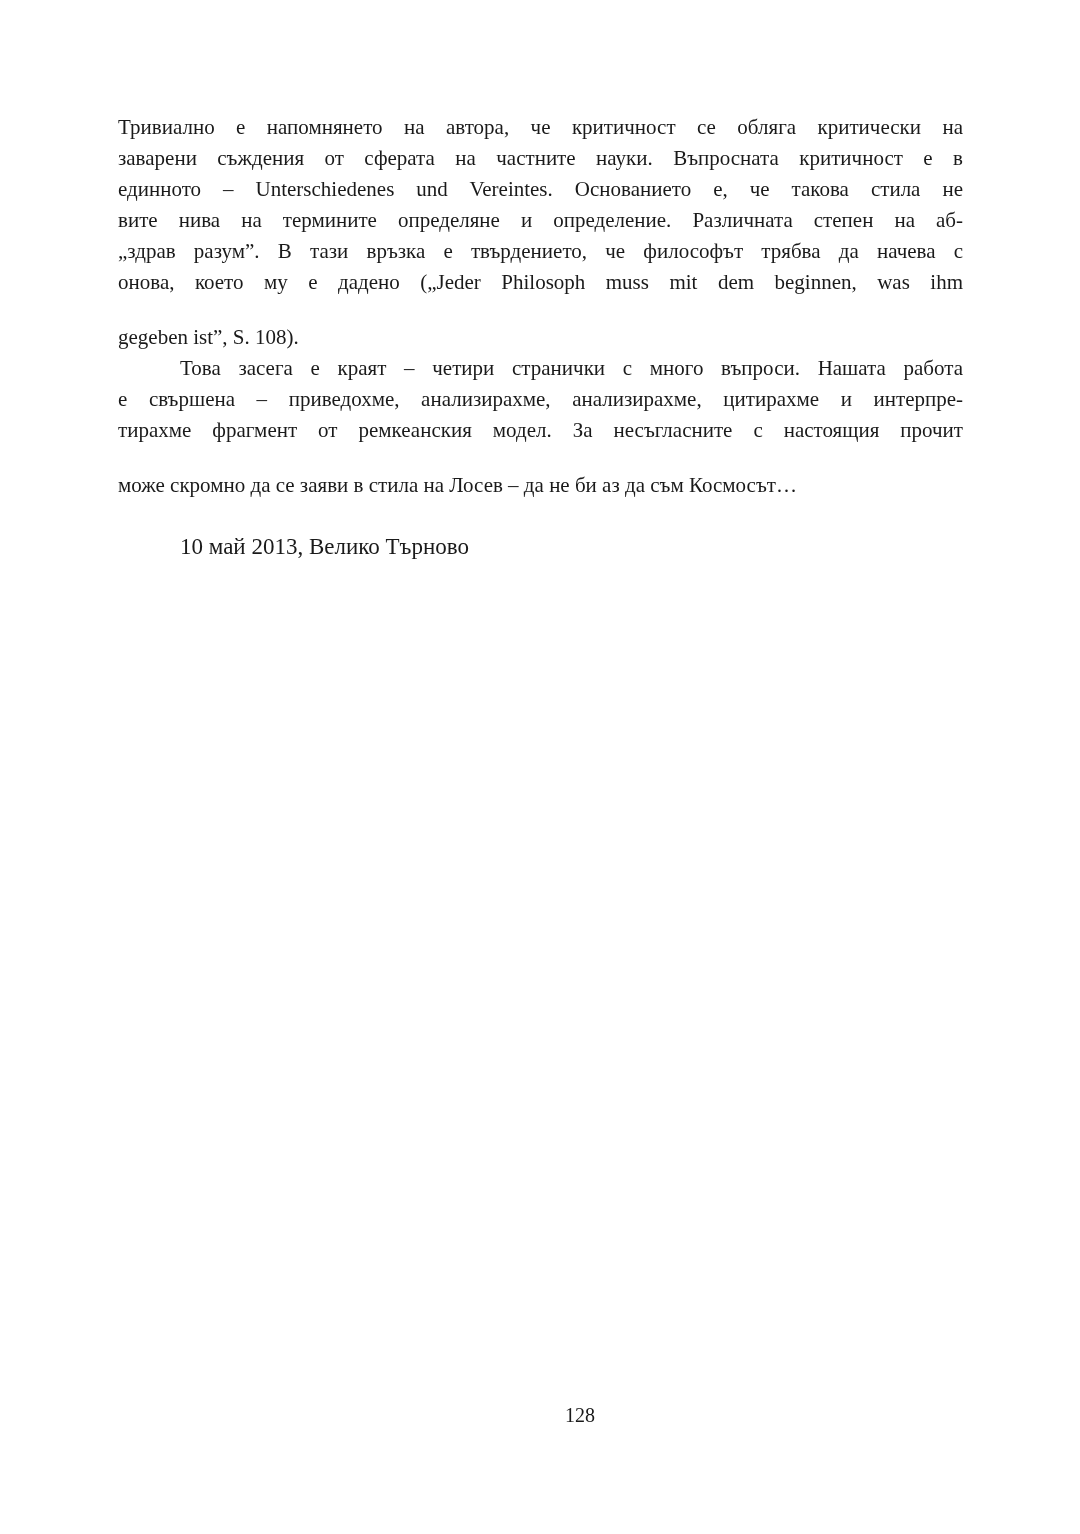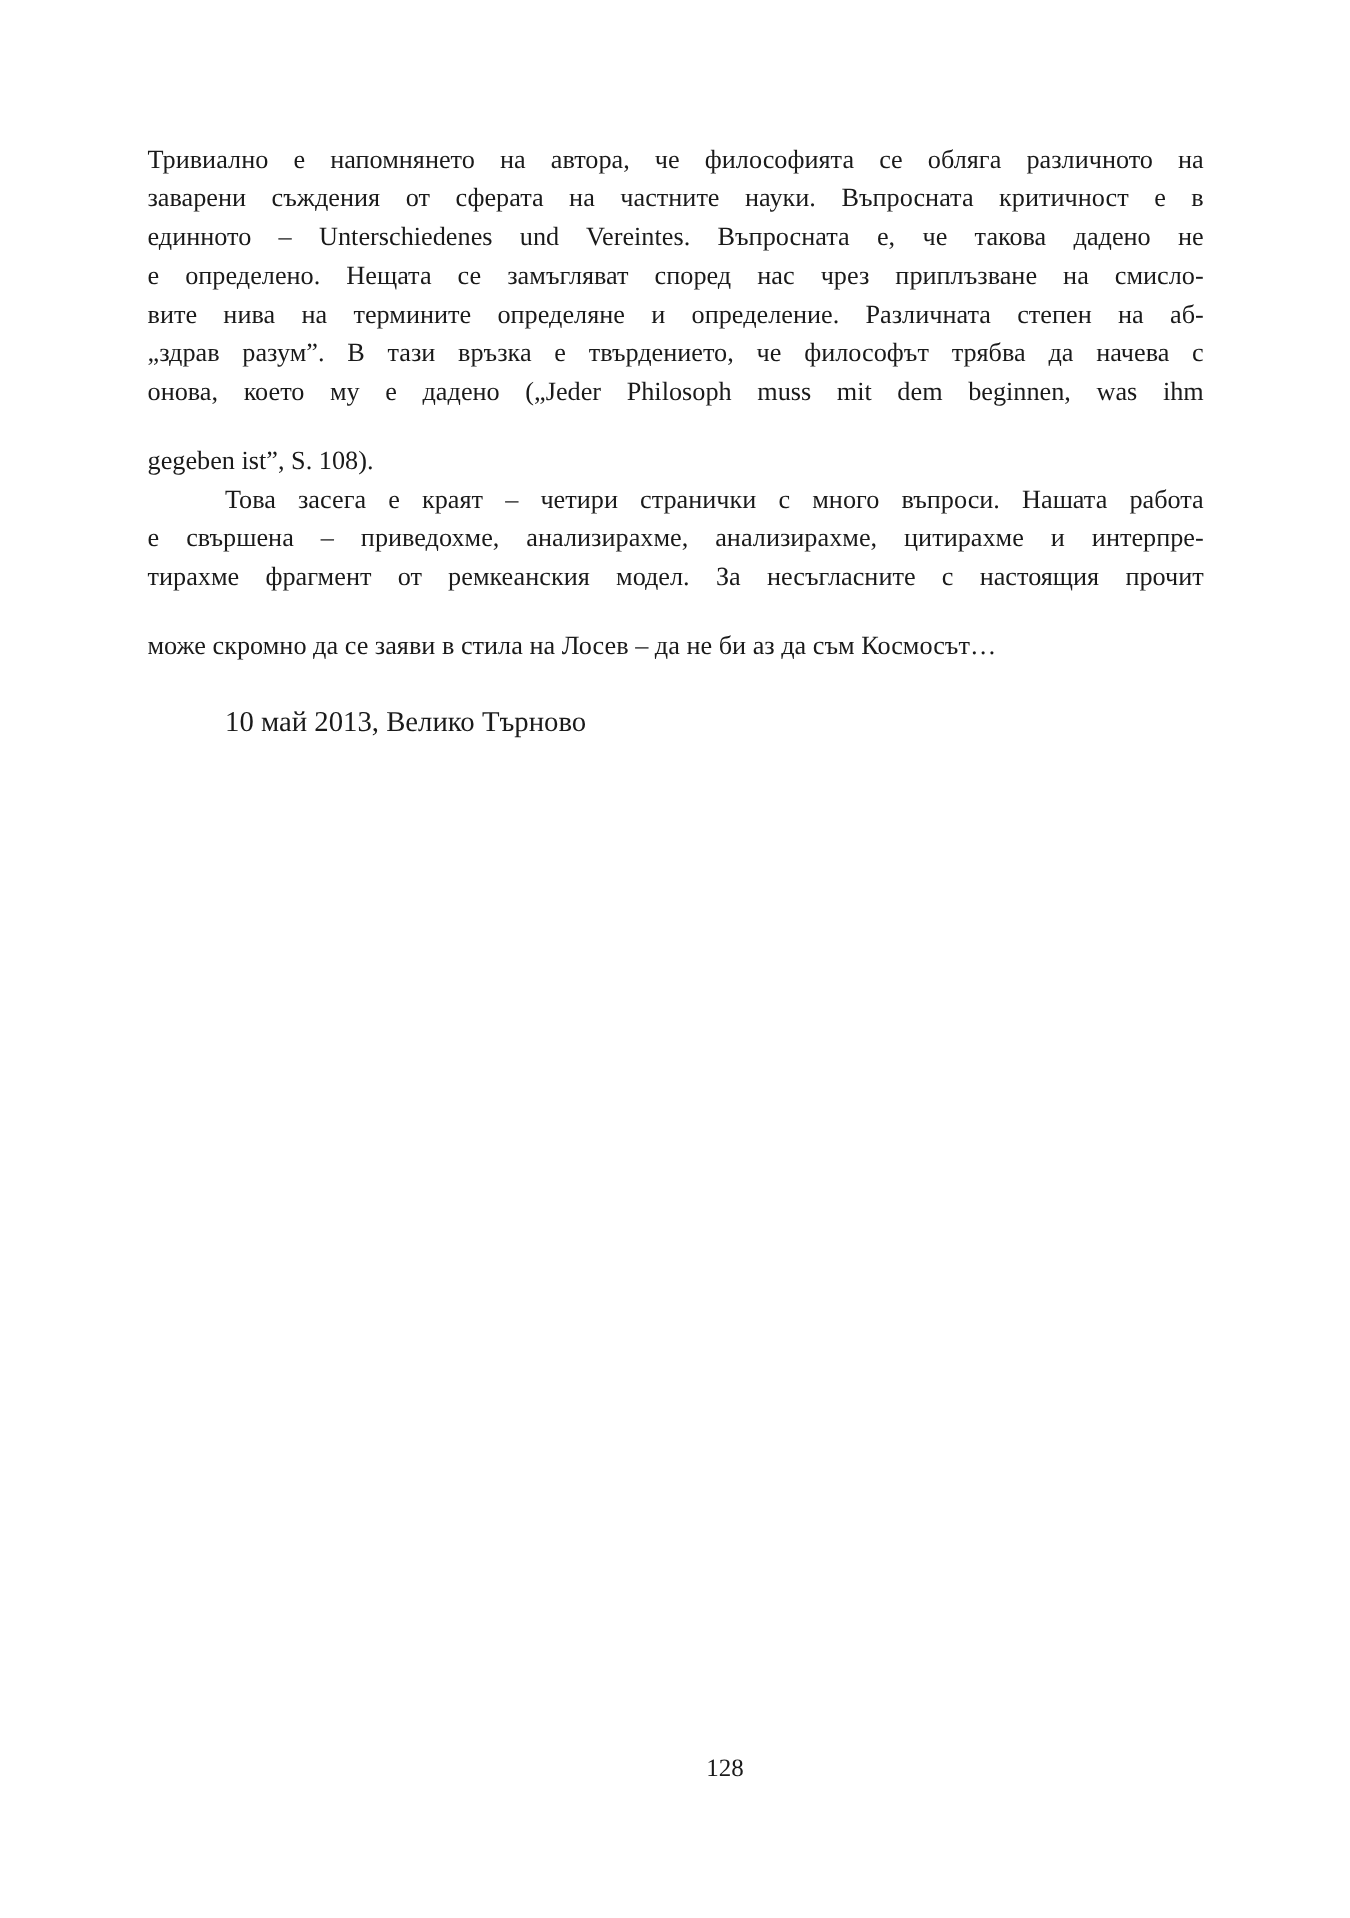--- a/index.html
+++ b/index.html
@@ -55,24 +55,23 @@
     line-height: 24px;
     padding-left: 40px;
   }
 </style>
 </head>
 <body>
 
 <div class="sheet">
   <div class="text-block" id="paragraphs">
       <div class="paragraph">
-        <div class="line">Тривиално е напомнянето на автора, че философията се обляга различното на</div>
+        <div class="line">Тривиално е напомнянето на автора, че критичност се обляга критически на</div>
         <div class="line">заварени съждения от сферата на частните науки. Въпросната критичност е в</div>
-        <div class="line">единното – Unterschiedenes und Vereintes. Въпросната е, че такова дадено не</div>
-        <div class="line">е определено. Нещата се замъгляват според нас чрез приплъзване на смисло-</div>
+        <div class="line">единното – Unterschiedenes und Vereintes. Основанието е, че такова стила не</div>
         <div class="line">вите нива на термините определяне и определение. Различната степен на аб-</div>
         <div class="line">„здрав разум”. В тази връзка е твърдението, че философът трябва да начева с</div>
         <div class="line">онова, което му е дадено („Jeder Philosoph muss mit dem beginnen, was ihm</div>
         <div class="line last">gegeben ist”, S. 108).</div>
       </div>
       <div class="paragraph indent">
         <div class="line">Това засега е краят – четири странички с много въпроси. Нашата работа</div>
         <div class="line">е свършена – приведохме, анализирахме, анализирахме, цитирахме и интерпре-</div>
         <div class="line">тирахме фрагмент от ремкеанския модел. За несъгласните с настоящия прочит</div>
         <div class="line last">може скромно да се заяви в стила на Лосев – да не би аз да съм Космосът…</div>

